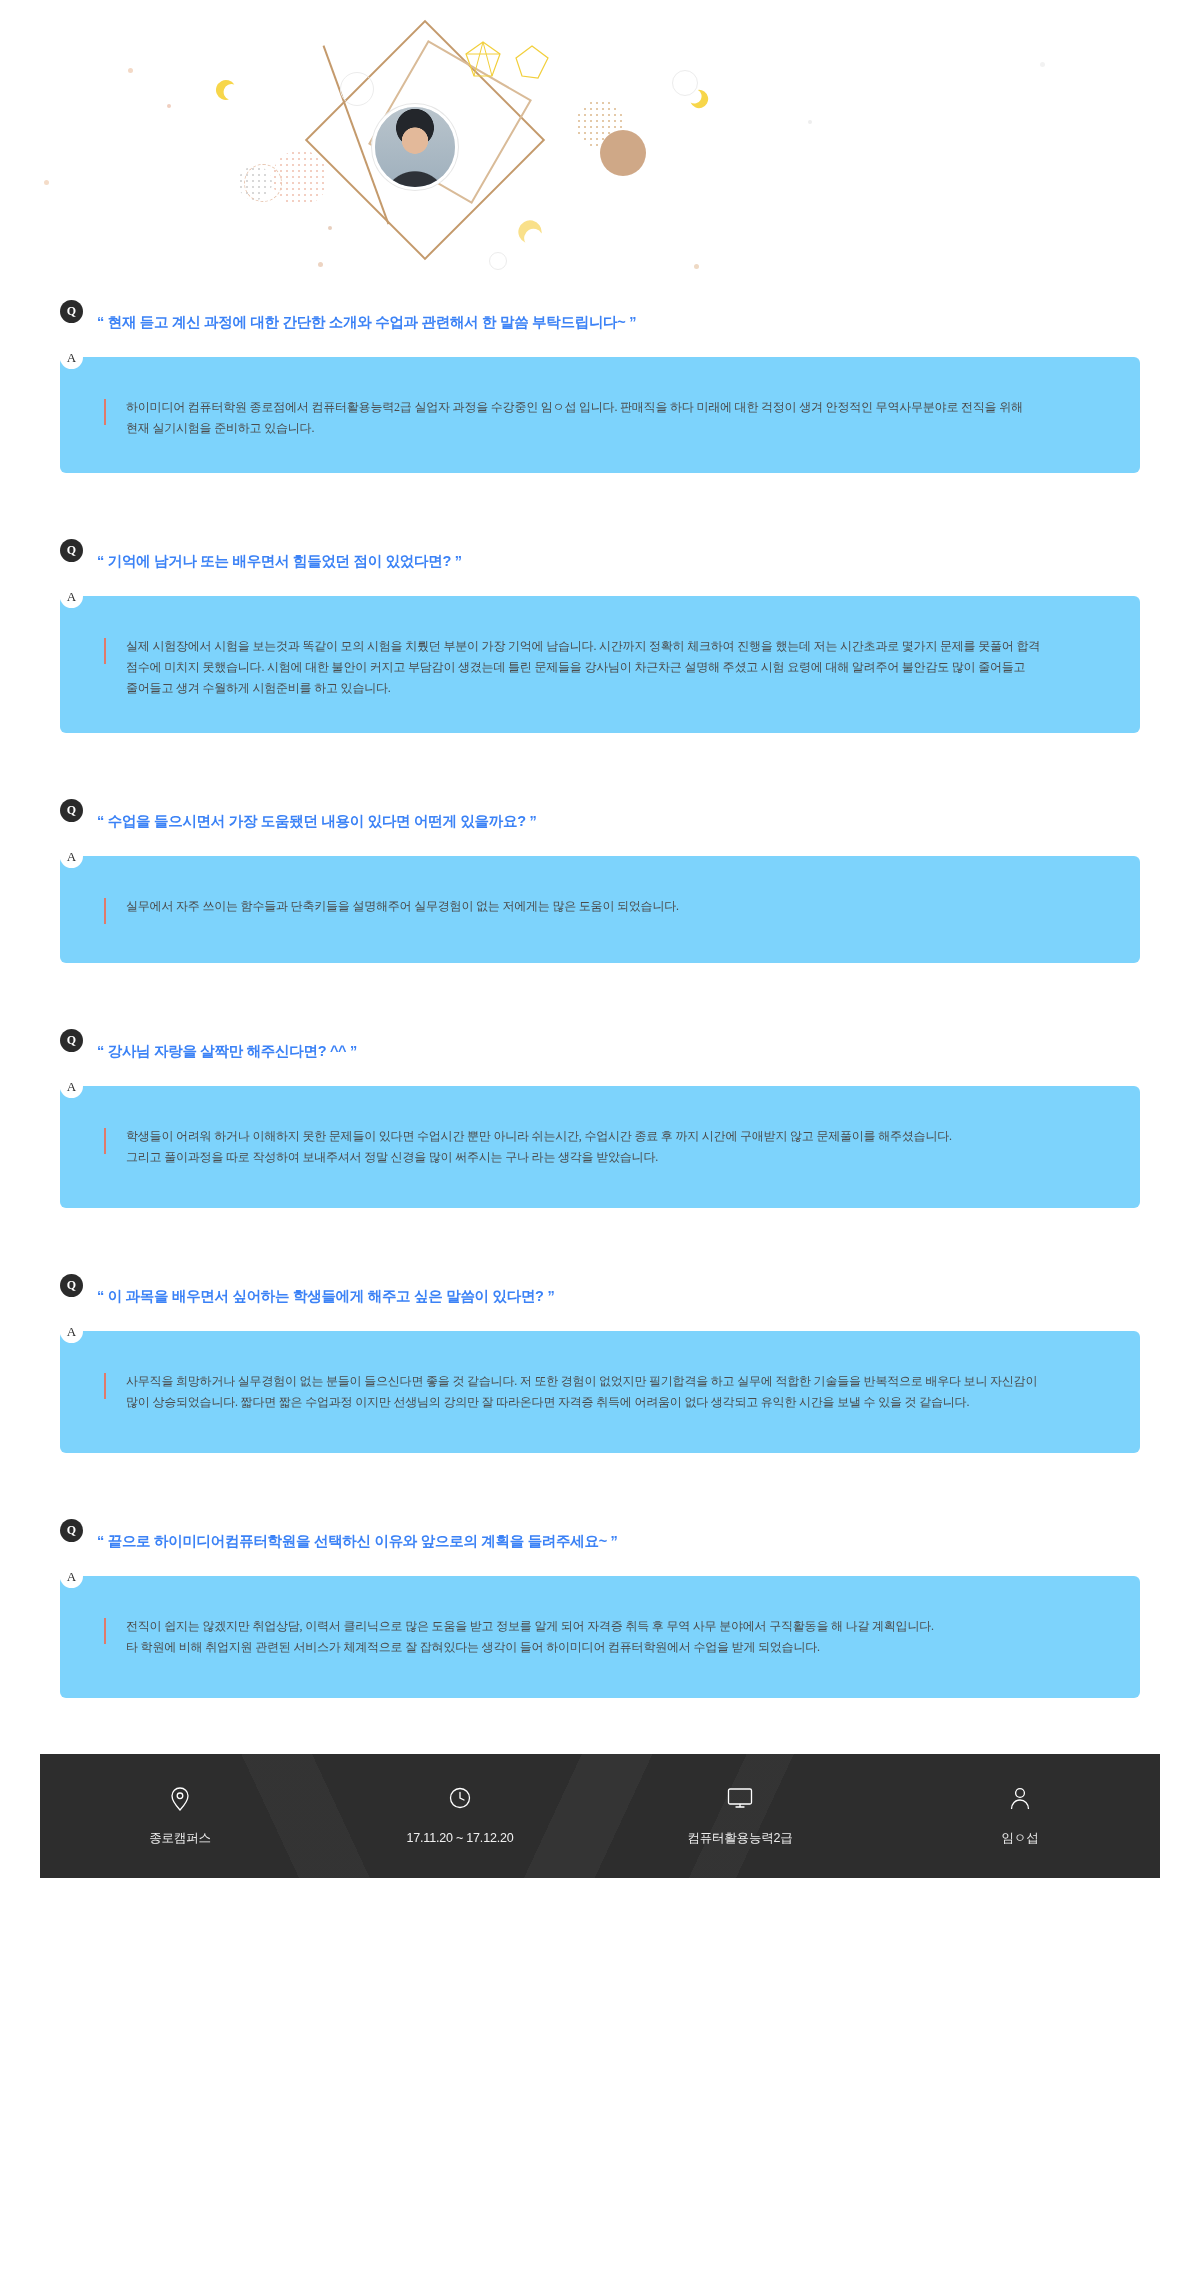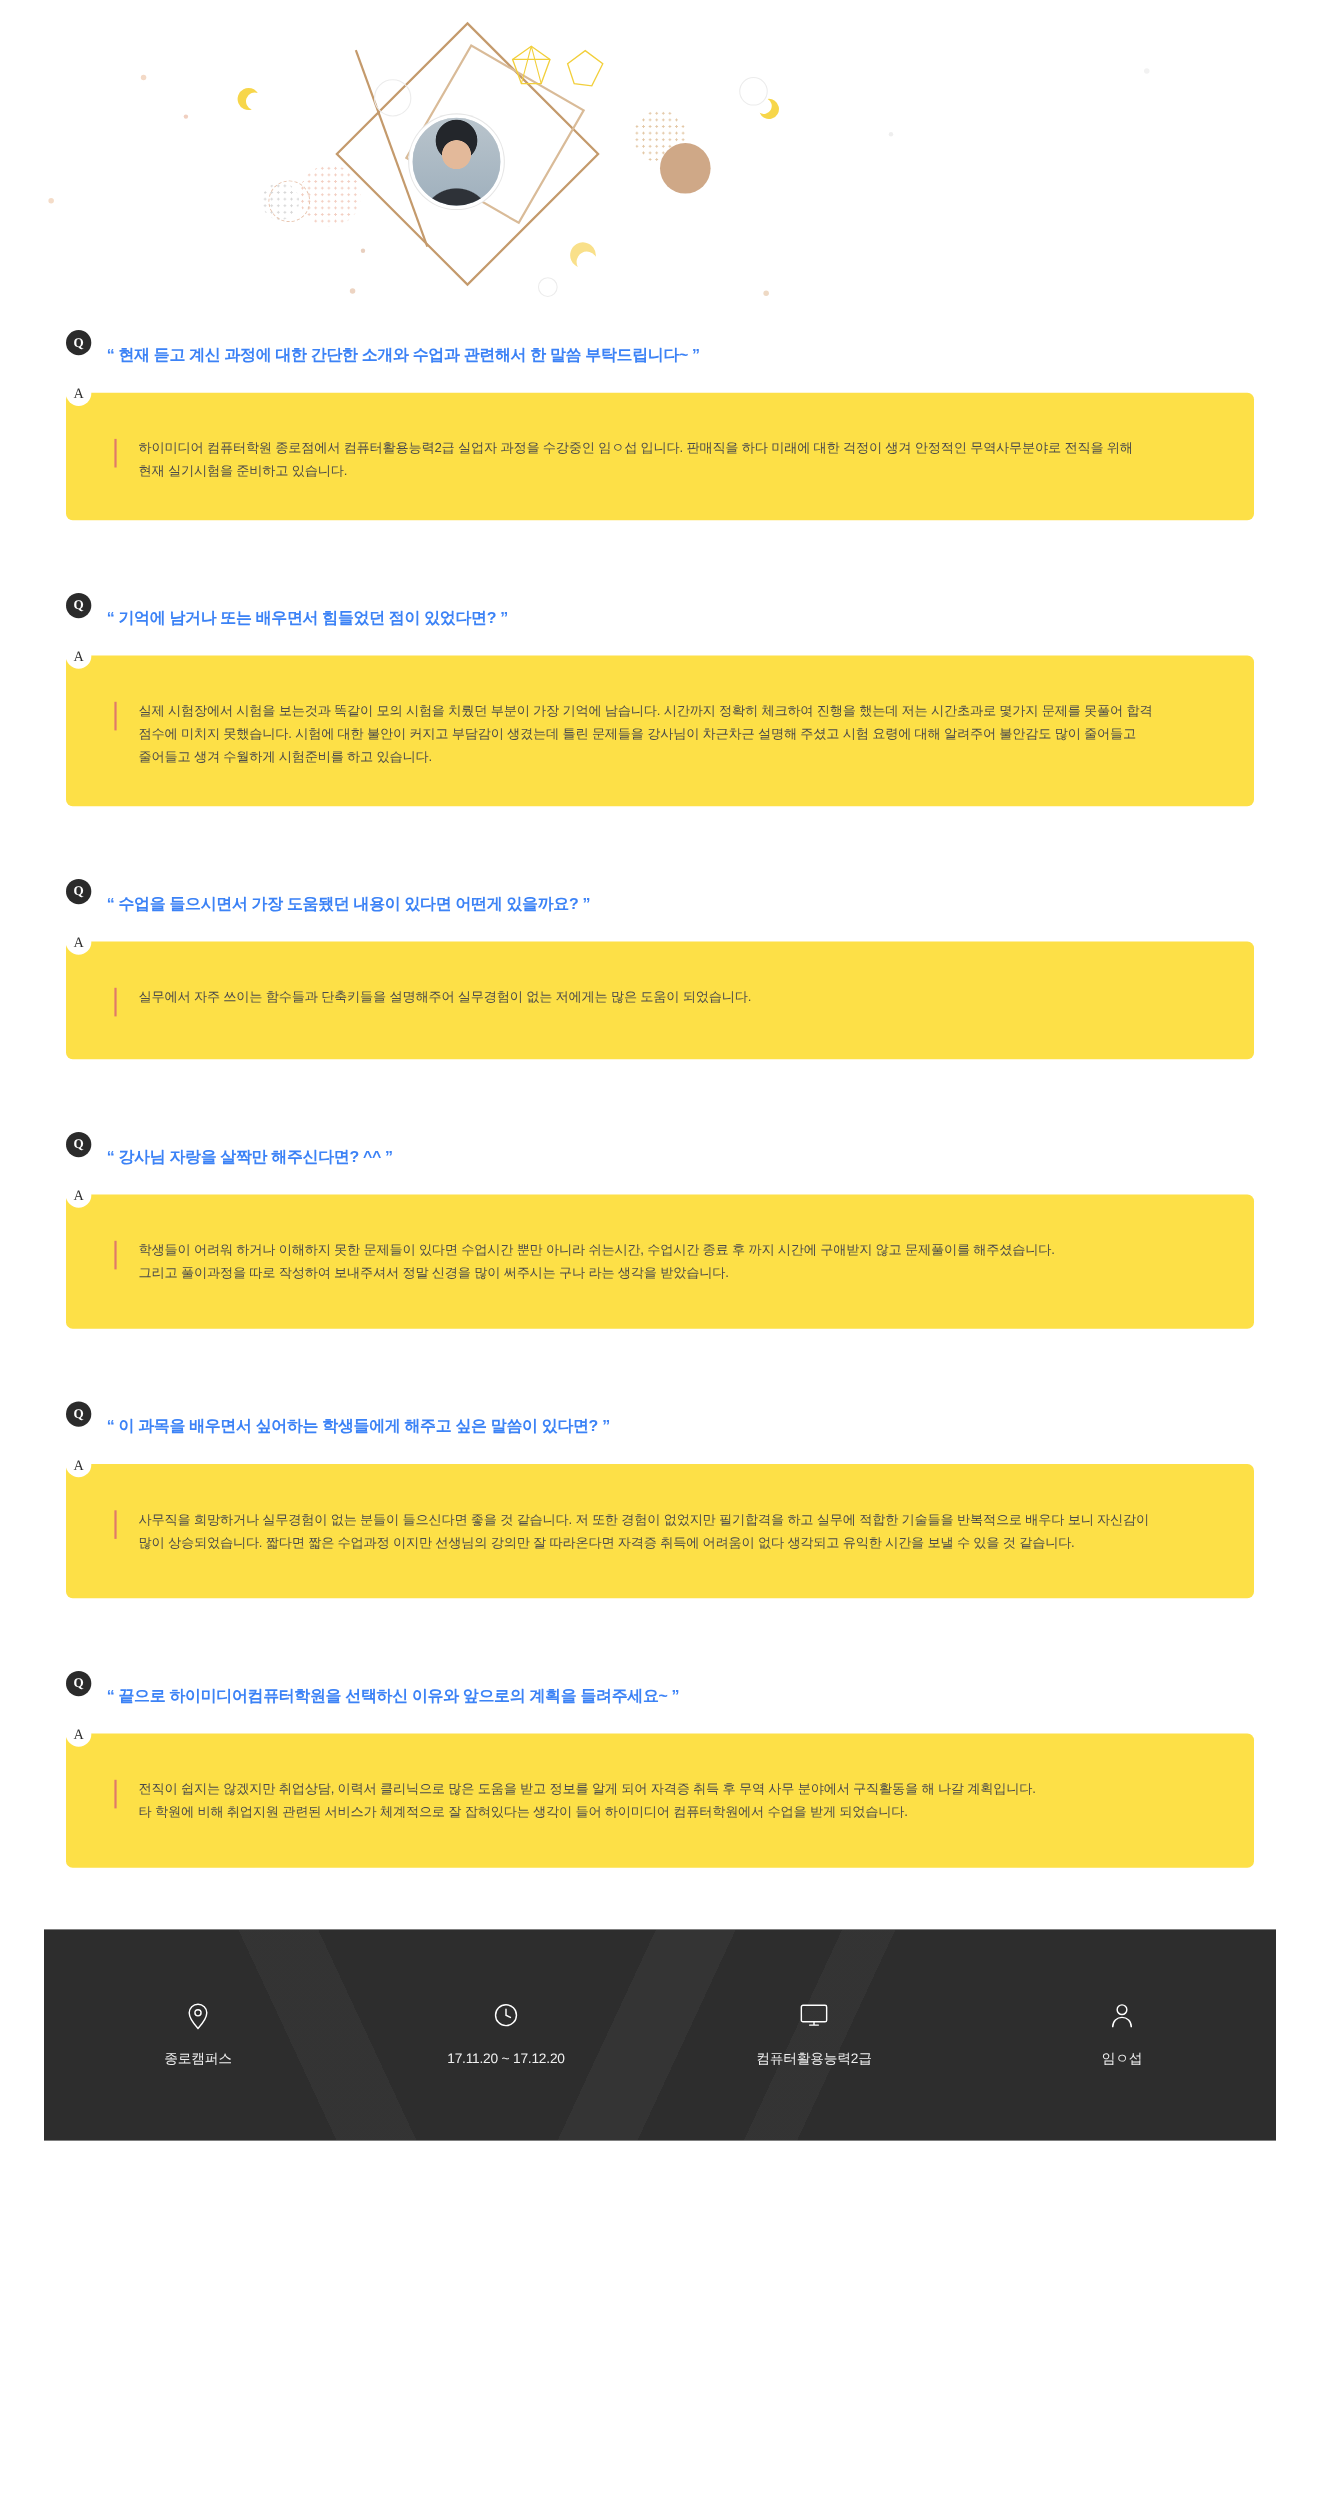--- a/index.html
+++ b/index.html
@@ -126,24 +126,25 @@
     width: 23px; height: 23px;
     border-radius: 50%;
     background: #ffffff;
     color: #2b2b2b;
     font-size: 13px;
     display: flex; align-items: center; justify-content: center;
     flex: 0 0 auto;
     font-family: "Liberation Serif", serif;
   }
   .a-card {
-    background: #fde047;
+    background: #7dd3fc;
     border-radius: 6px;
     padding: 40px 44px 34px 44px;
     position: relative;
+    font-family: Liberation Serif, serif;
   }
   .a-inner {
     position: relative;
     padding-left: 22px;
   }
   .a-inner:before {
     content: "";
     position: absolute;
     left: 0;
     top: 2px;
@@ -154,21 +155,21 @@
   .a-line {
     font-size: 12px;
     line-height: 21px;
     color: #4a4a4a;
     letter-spacing: -0.2px;
   }
 
   
   .footer {
     margin: 36px 40px 40px 40px;
-    height: 192px;
+    height: 124px;
     background: #2d2d2d;
     position: relative;
     overflow: hidden;
     display: flex;
     align-items: center;
   }
   .footer:before {
     content: "";
     position: absolute;
     inset: 0;

